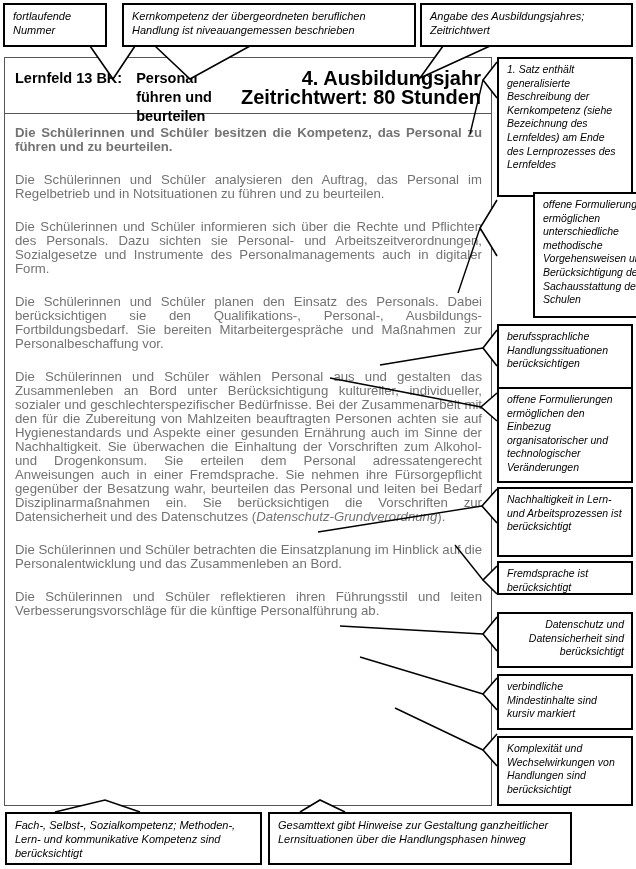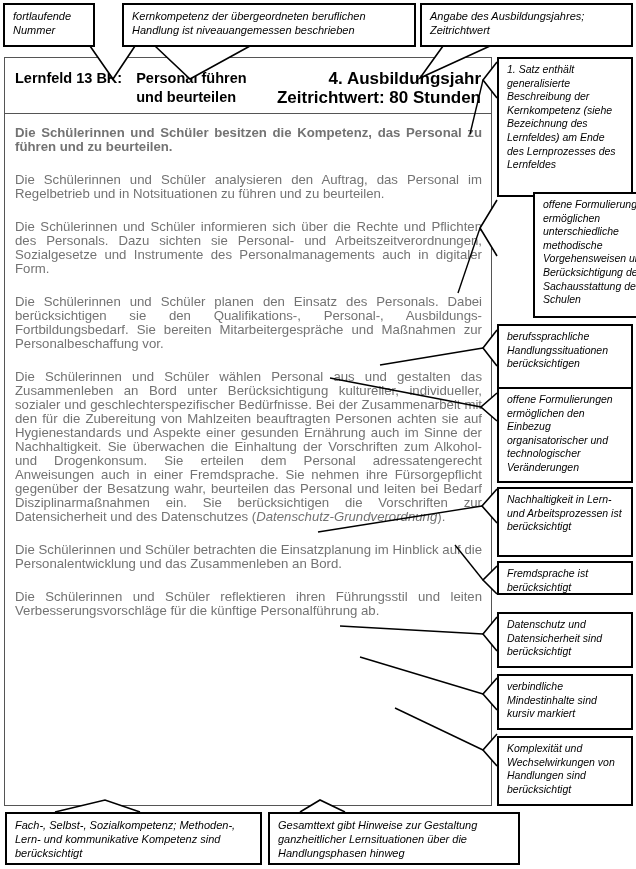--- a/index.html
+++ b/index.html
@@ -60,21 +60,21 @@
   }
   .hdr-title {
     font-weight: bold;
     font-size: 14.5px;
     line-height: 19px;
     padding: 11px 0 0 14px;
     width: 170px;
   }
   .hdr-right {
     font-weight: bold;
-    font-size: 17px;
+    font-size: 20px;
     line-height: 19px;
     padding: 11px 10px 0 0;
     margin-left: auto;
     text-align: right;
     white-space: nowrap;
   }
 
   
   .body-text {
     position: absolute;
@@ -145,21 +145,21 @@
     <line x1="482" y1="506" x2="318" y2="532" stroke="#000" stroke-width="1.4"></line>
     <line x1="483" y1="580" x2="455" y2="545" stroke="#000" stroke-width="1.4"></line>
     <line x1="483" y1="634" x2="340" y2="626" stroke="#000" stroke-width="1.4"></line>
     <line x1="483" y1="694" x2="360" y2="657" stroke="#000" stroke-width="1.4"></line>
     <line x1="483" y1="750" x2="395" y2="708" stroke="#000" stroke-width="1.4"></line>
 
     <polyline points="55,812 105,800 140,812" fill="#ffffff" stroke="#000" stroke-width="1.6"></polyline>
     <polyline points="300,812 320,800 345,812" fill="#ffffff" stroke="#000" stroke-width="1.6"></polyline>
   </svg>
 
-  <div class="callout" style="left:3px; top:3px; width:92px; height:44px;">
+  <div class="callout" style="left:3px; top:3px; width:104px; height:44px;">
     <span>fortlaufende Nummer</span>
   </div>
 
   <div class="callout" style="left:122px; top:3px; width:294px; height:44px;">
     <span>Kernkompetenz der übergeordneten beruflichen Handlung ist niveauangemessen beschrieben</span>
   </div>
 
   <div class="callout" style="left:420px; top:3px; width:213px; height:44px;padding-left:8px;">
     <span>Angabe des Ausbildungsjahres; Zeitrichtwert</span>
   </div>
@@ -223,33 +223,33 @@
   </div>
 
   <div class="callout small" style="left:497px; top:487px; width:136px; height:70px;">
     <span>Nachhaltigkeit in Lern- und Arbeitsprozessen ist berücksichtigt</span>
   </div>
 
   <div class="callout small" style="left:497px; top:561px; width:136px; height:34px;">
     <span>Fremdsprache ist berücksichtigt</span>
   </div>
 
-  <div class="callout small" style="left:497px; top:612px; width:136px; height:56px;">
+  <div class="callout small" style="left:497px; top:612px; width:136px; height:56px;text-align:right;">
     <span>Datenschutz und Datensicherheit sind berücksichtigt</span>
   </div>
 
   <div class="callout small" style="left:497px; top:736px; width:136px; height:70px;">
     <span>Komplexität und Wechselwirkungen von Handlungen sind berücksichtigt</span>
   </div>
 
   <div class="callout small" style="left:497px; top:674px; width:136px; height:56px;">
     <span>verbindliche Mindestinhalte sind kursiv markiert</span>
   </div>
 
   <div class="callout" style="left:5px; top:812px; width:257px; height:53px;">
     <span>Fach-, Selbst-, Sozialkompetenz; Methoden-, Lern- und kommunikative Kompetenz sind berücksichtigt</span>
   </div>
 
-  <div class="callout" style="left:268px; top:812px; width:252px; height:53px;">
+  <div class="callout" style="left:268px; top:812px; width:304px; height:53px;">
     <span>Gesamttext gibt Hinweise zur Gestaltung ganzheitlicher Lernsituationen über die Handlungsphasen hinweg</span>
   </div>
 
 </div>
 
 </body></html>

